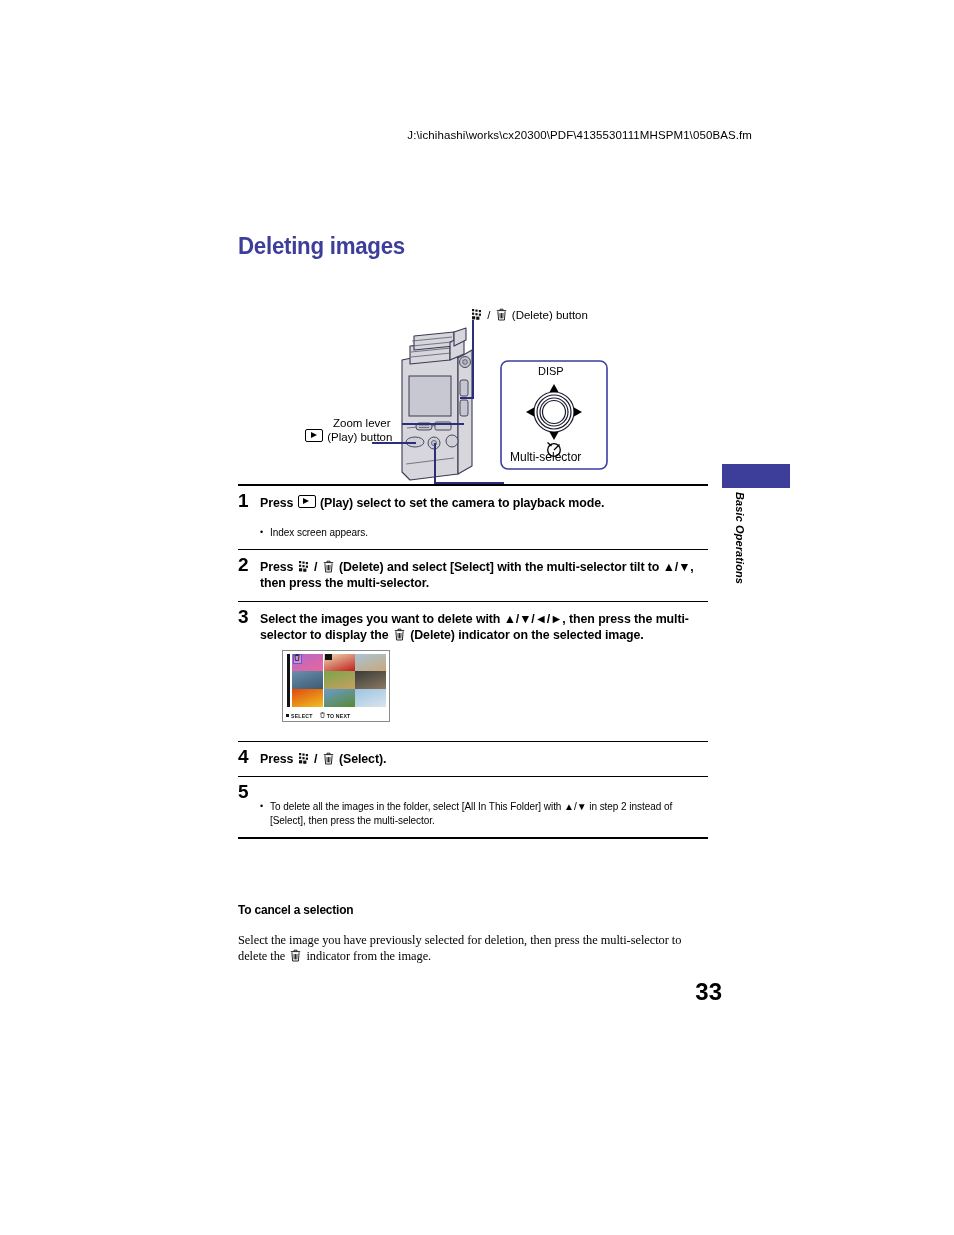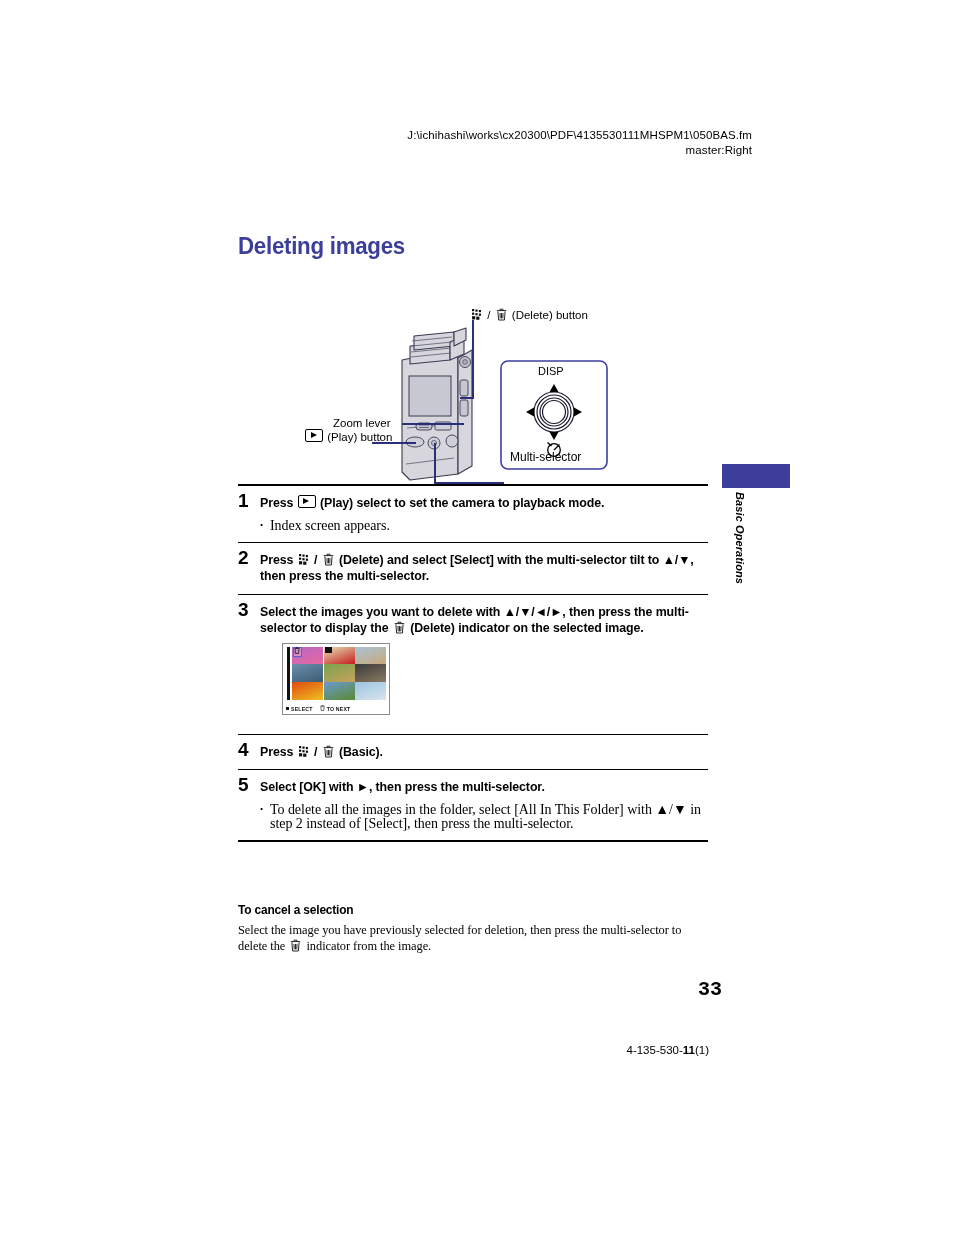--- a/index.html
+++ b/index.html
@@ -101,24 +101,24 @@
     line-height: 19px;
   }
   .step-text {
     font-family: "Liberation Sans", sans-serif;
     font-weight: bold;
     font-size: 12.4px;
     line-height: 16.5px;
     letter-spacing: -0.1px;
   }
   .bullet-note {
-    font-family: Liberation Serif, serif;
-    font-size: 14px;
+    font-family: Liberation Sans, sans-serif;
+    font-size: 10px;
     line-height: 14px;
-    margin-top: 7px;
+    margin-top: 14px;
     padding-left: 10px;
     position: relative;
     letter-spacing: -0.05px;
   }
   .bullet-note::before {
     content: "\2022";
     position: absolute;
     left: 0;
     top: -1px;
     font-size: 9px;
@@ -237,21 +237,21 @@
     font-weight: bold;
     font-size: 12.6px;
     letter-spacing: -0.2px;
     transform: scaleX(0.95);
     transform-origin: left center;
   }
   #cancel-body {
     font-family: "Liberation Serif", serif;
     font-size: 12.4px;
     line-height: 15.5px;
-    margin-top: 6px;
+    margin-top: 16px;
     letter-spacing: -0.05px;
   }
 
   
   #side-tab {
     position: absolute;
     left: 722px;
     top: 464px;
     width: 68px;
     height: 24px;
@@ -272,42 +272,41 @@
     text-orientation: mixed;
     white-space: nowrap;
     color: #000;
   }
 
   
   #page-number {
     position: absolute;
     right: 232px;
     top: 978px;
-    font-family: Liberation Mono, monospace;
+    font-family: Liberation Sans, sans-serif;
     font-weight: bold;
-    font-size: 20px;
+    font-size: 24px;
   }
   #footer {
     position: absolute;
     left: 0;
     top: 1043px;
     width: 709px;
     text-align: right;
     font-family: "Liberation Sans", sans-serif;
     font-size: 11.5px;
     line-height: 15px;
   }
   #footer .pn-bold { font-weight: bold; }
 </style>
 </head>
 <body>
 
 <div id="doc-header">
   <div>J:\ichihashi\works\cx20300\PDF\4135530111MHSPM1\050BAS.fm</div>
-  <div>master:Right</div>
 </div>
 
 <div id="page-title">Deleting images</div>
 
 <div id="figure">
 
   <svg id="camera-svg" width="130" height="160" viewBox="0 0 130 160">
     <g fill="#d6d6dc" stroke="#3a3a52" stroke-width="1.1" stroke-linejoin="round">
 
       <path d="M14,36 L14,148 L22,156 L70,150 L70,34 L62,26 Z"></path>
@@ -566,29 +565,28 @@
       <span class="ico ico-trash">
         <svg width="11" height="13" viewBox="0 0 11 13">
           <g fill="none" stroke="#111" stroke-width="0.9">
             <path d="M0.8,2.6 L10.2,2.6"></path>
             <path d="M4,2.6 L4,1.2 L7,1.2 L7,2.6"></path>
             <path d="M1.9,3.4 L2.6,12 L8.4,12 L9.1,3.4"></path>
             <path d="M4,5 L4.2,10.4 M5.5,5 L5.5,10.4 M7,5 L6.8,10.4"></path>
           </g>
         </svg>
       </span>
-      <span>(Basic).</span>
+      <span>(Select).</span>
     </div>
   </div>
 
   <div class="rule thin"></div>
 
   <div class="step">
     <div class="step-num">5</div>
-    <div class="step-text">Select [OK] with ►, then press the multi-selector.</div>
     <div class="bullet-note">To delete all the images in the folder, select [All In This Folder] with ▲/▼ in step 2 instead of [Select], then press the multi-selector.</div>
   </div>
 
   <div class="rule"></div>
 </div>
 
 <div id="cancel-section">
   <div id="cancel-heading">To cancel a selection</div>
   <div id="cancel-body">
     <span>Select the image you have previously selected for deletion, then press the multi-selector to delete the</span>
@@ -604,16 +602,13 @@
     </span>
     <span>indicator from the image.</span>
   </div>
 </div>
 
 <div id="side-tab"></div>
 <div id="side-tab-label">Basic Operations</div>
 
 <div id="page-number">33</div>
 <div id="footer">
-  <div>
-    <span>4-135-530-</span><span class="pn-bold">11</span><span>(1)</span>
-  </div>
 </div>
 
 </body></html>

